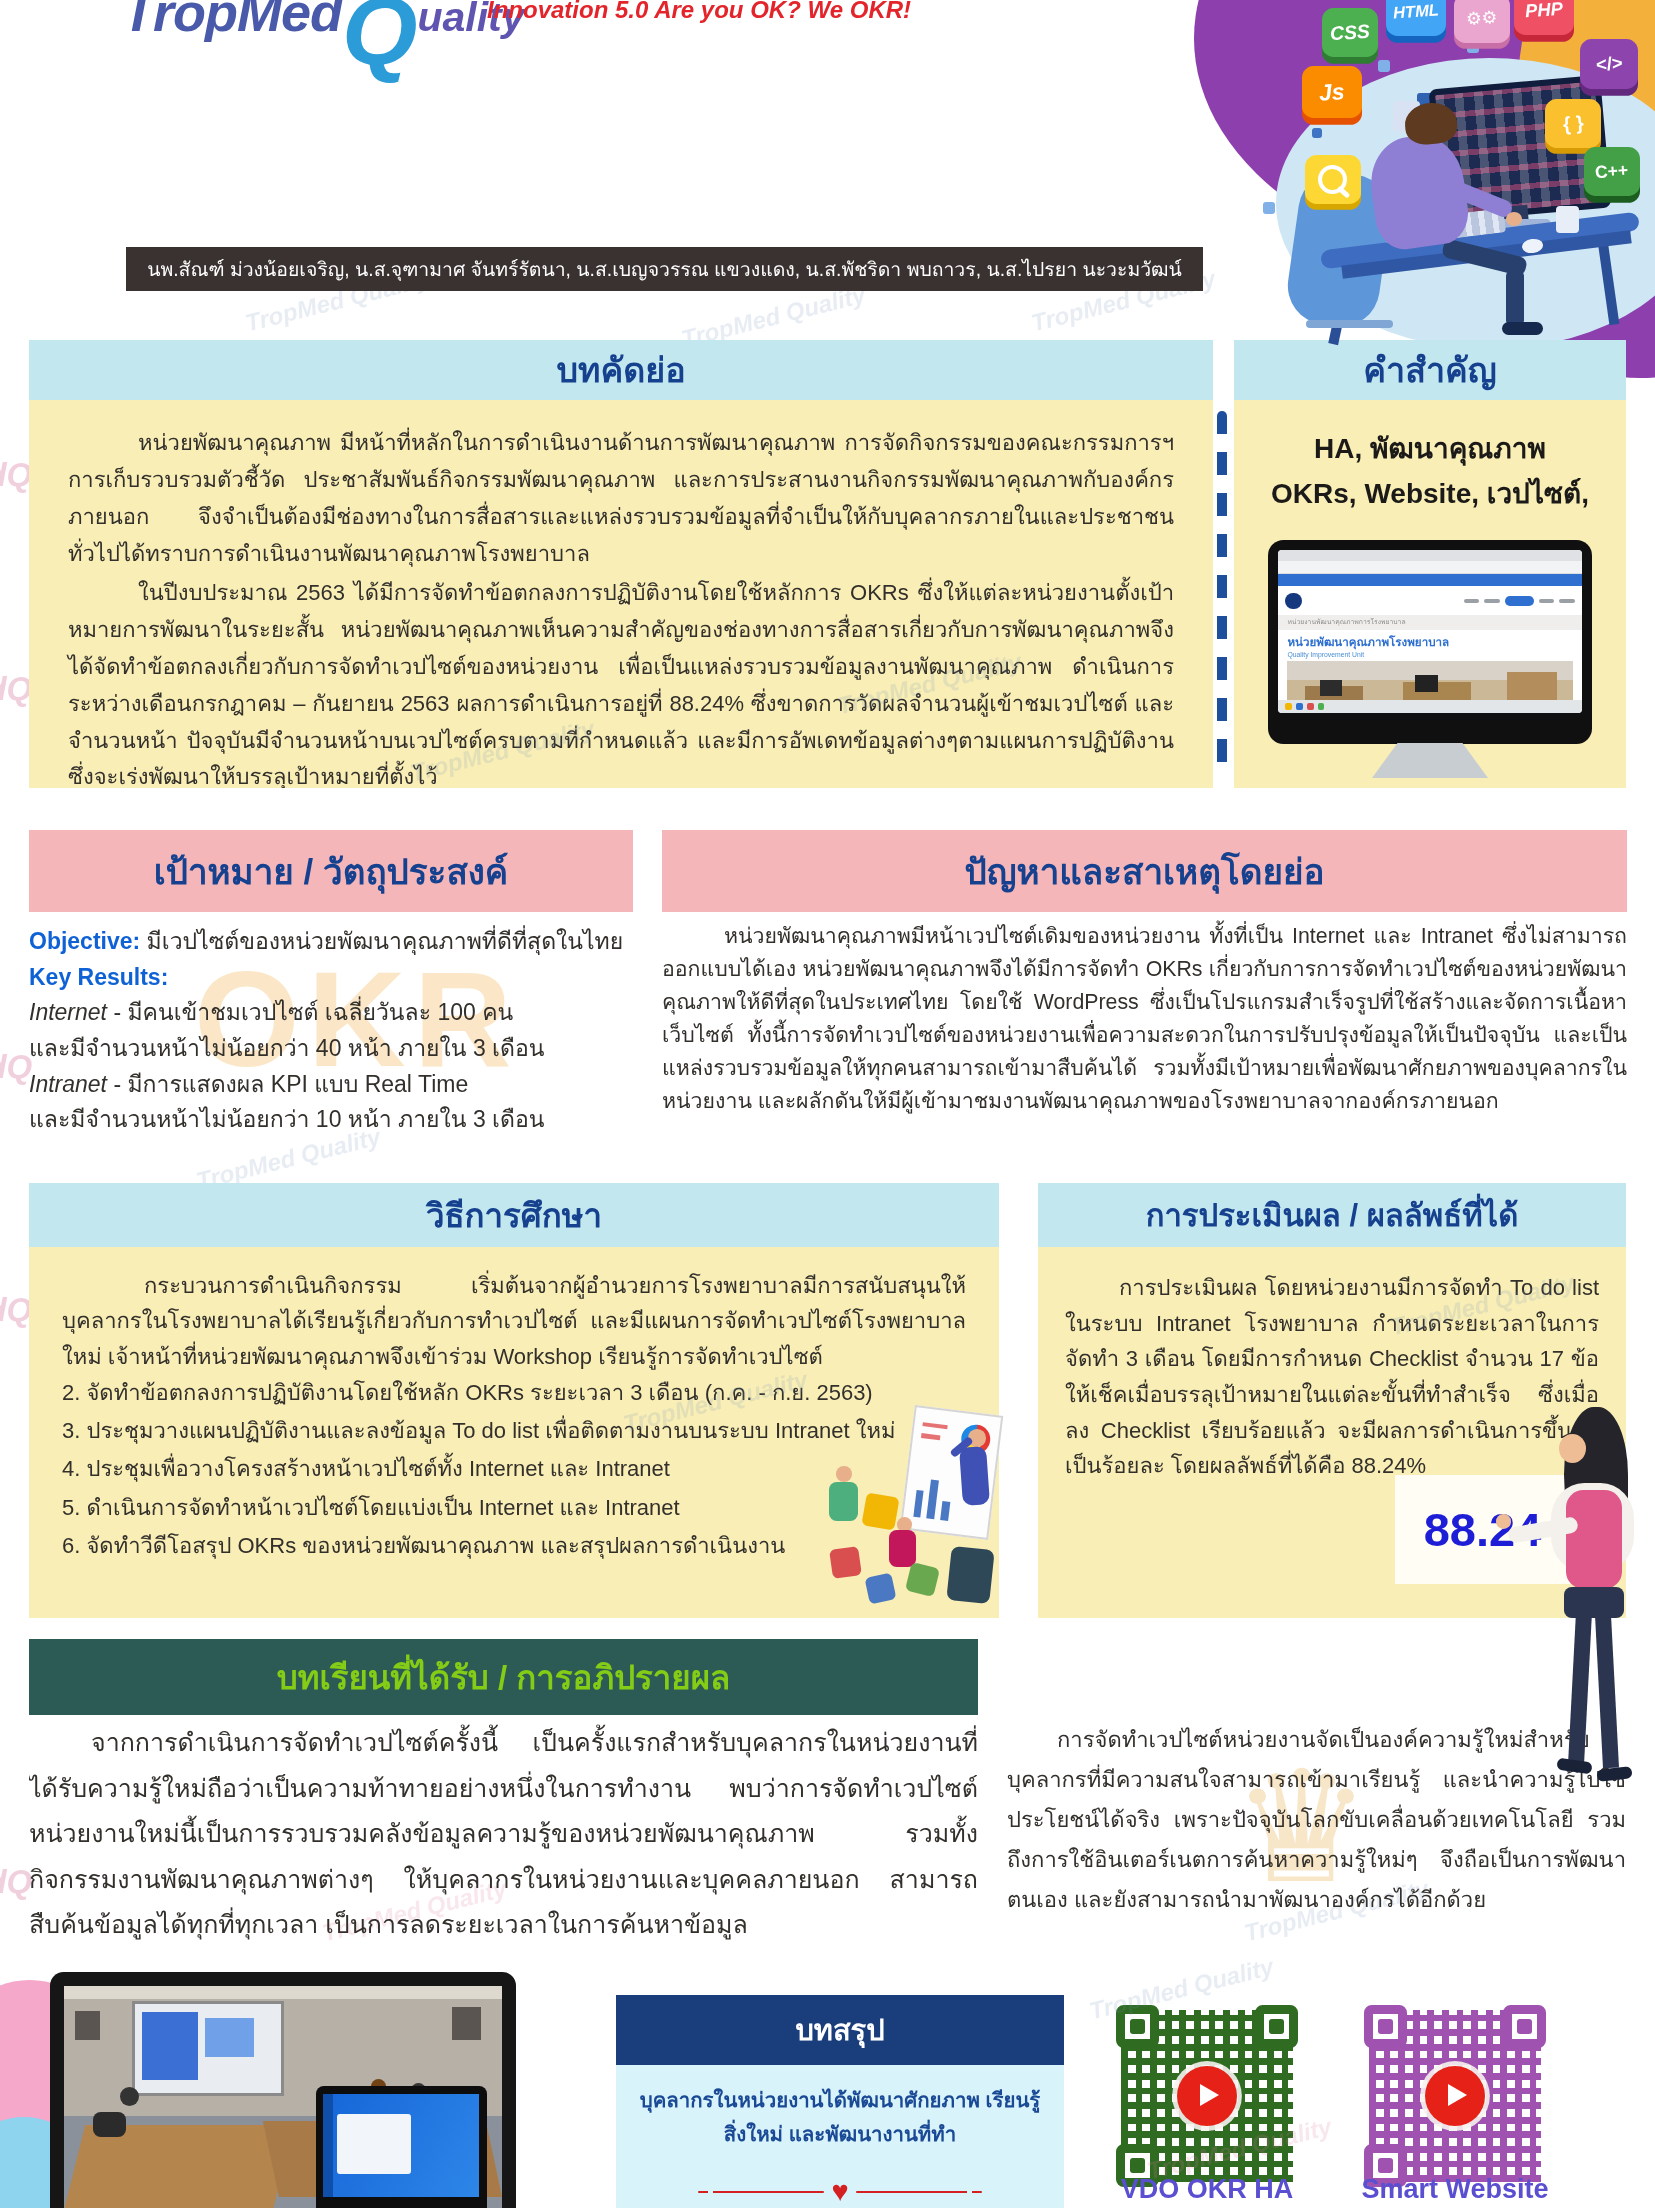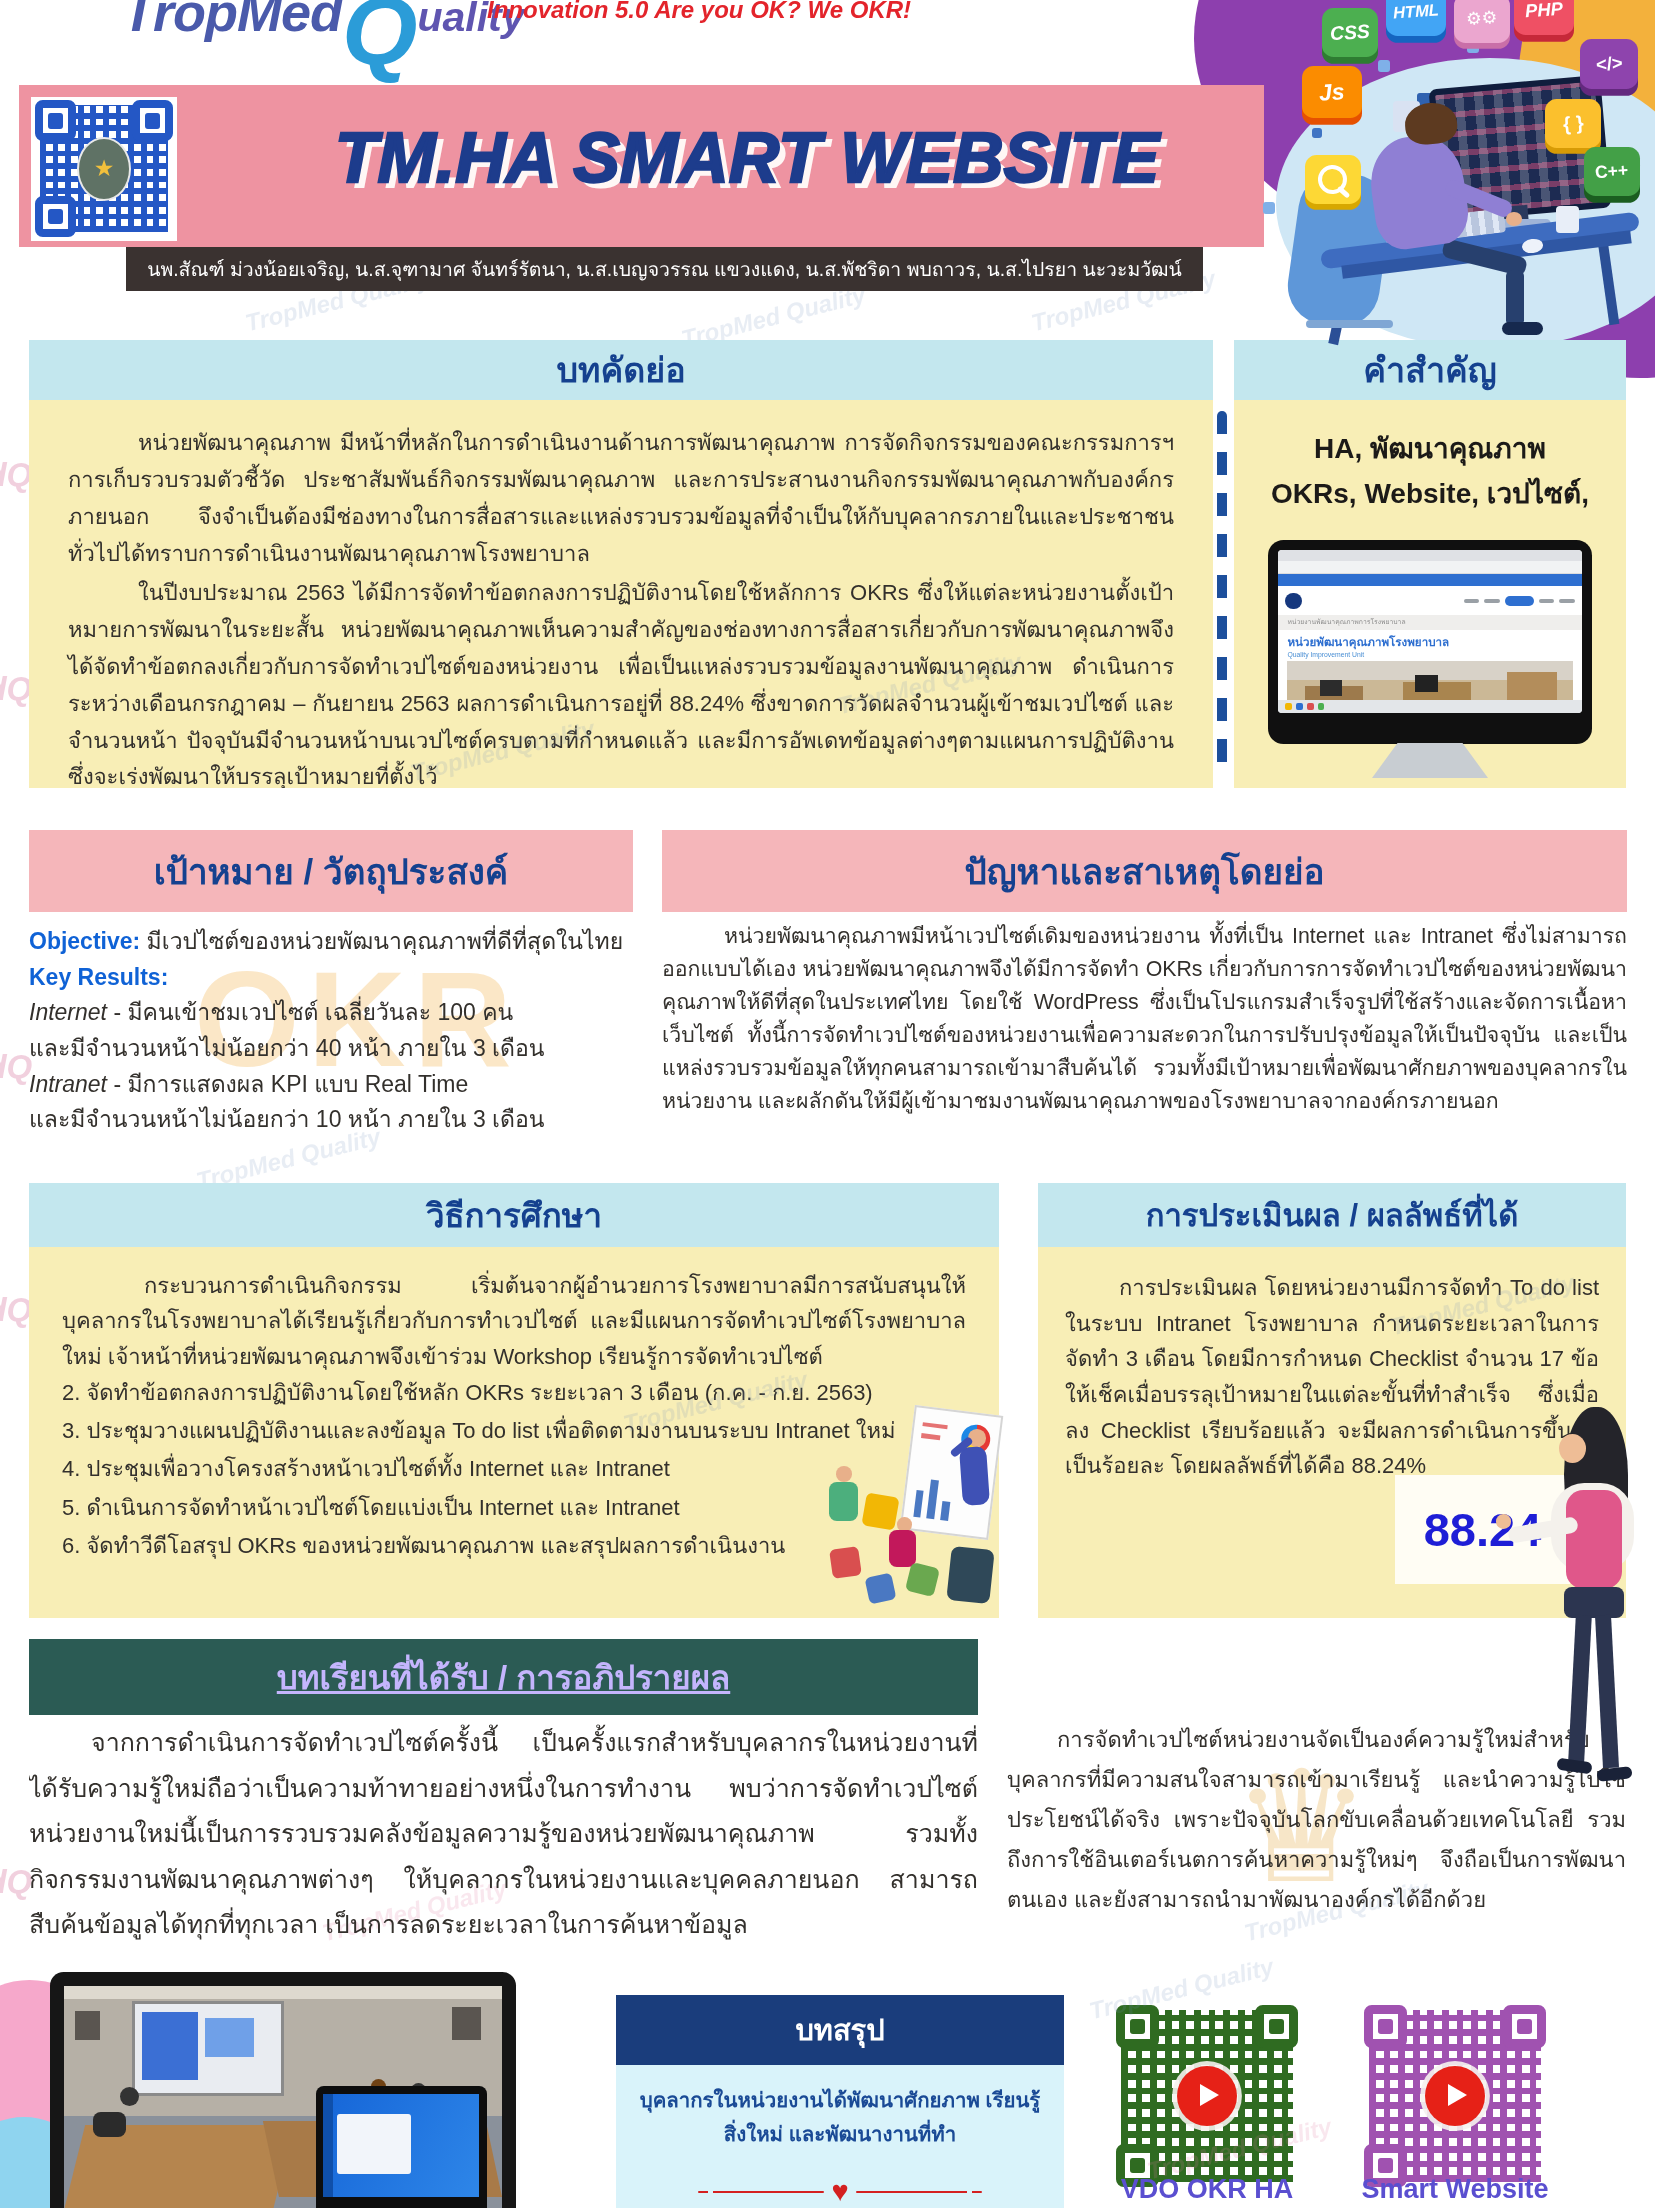--- a/index.html
+++ b/index.html
@@ -68,21 +68,21 @@
   .yt{position:absolute;left:50%;top:50%;transform:translate(-50%,-50%);width:60px;height:60px;border-radius:50%;
       background:#e62117;box-shadow:0 0 0 4.9px rgba(245,242,238,.9);}
   .yt::after{content:"";position:absolute;left:23px;top:18.4px;border-left:19.4px solid #fff;
       border-top:11.6px solid transparent;border-bottom:11.6px solid transparent;}
   .qr-label{position:absolute;width:190px;text-align:center;font-size:27px;font-weight:bold;color:#5a4fd0;}
 
   
   .sec-h{position:absolute;display:flex;align-items:center;justify-content:center;font-weight:bold;z-index:2;}
   .sec-h.cyan{background:#c3e7ee;color:#15418f;}
   .sec-h.pink{background:#f5b6ba;color:#15418f;}
-  .sec-h.green{background:#2b5b54;color:#c4b5fd;text-decoration:underline;}
+  .sec-h.green{background:#2b5b54;color:#84cc16;}
   .panel{position:absolute;background:#f8eeb6;overflow:hidden;z-index:1;}
   .plain{position:absolute;overflow:hidden;z-index:1;}
   .jt{text-align:justify;}
   p.ind{margin:0;text-indent:70px;}
   .vdash{position:absolute;left:1217px;top:411px;width:9.7px;height:365px;border-radius:4.9px;z-index:2;
       background:repeating-linear-gradient(180deg,#1d4f9c 0 23px,transparent 23px 41px);}
 
   
   .obj-label{color:#0f62d6;font-weight:bold;}
   .kr-term{font-style:italic;}
@@ -214,30 +214,20 @@
       <div class="il" style="left:1506px;top:270px;width:17.5px;height:56px;background:#27406e;border-radius:5.8px;z-index:4;"></div>
       <div class="il" style="left:1502px;top:322px;width:41px;height:12.6px;background:#16294e;border-radius:6.8px;z-index:4;"></div>
     </div>
   </div>
 
   <div class="logo">
     <span class="lt">TropMed</span><span class="lq">Q</span><span class="lu">uality</span>
   </div>
   <div class="tagline">Innovation 5.0 Are you OK? We OKR!</div>
 
-  <div class="banner">
-    <div class="qr" style="left:11.6px;top:11.6px;width:146px;height:144px;">
-      <div class="qrpat c-blue"></div>
-      <div class="fp f-blue tl"></div>
-      <div class="fp f-blue tr"></div>
-      <div class="fp f-blue bl"></div>
-      <div class="emblem"></div>
-    </div>
-    <div class="main-title">TM.HA SMART WEBSITE</div>
-  </div>
   <div class="authors">นพ.สัณฑ์ ม่วงน้อยเจริญ, น.ส.จุฑามาศ จันทร์รัตนา, น.ส.เบญจวรรณ แขวงแดง, น.ส.พัชริดา พบถาวร, น.ส.ไปรยา นะวะมวัฒน์</div>
 
   <div class="sec-h cyan" style="left:29px;top:340px;width:1184px;height:60px;font-size:34px;">
     <span>บทคัดย่อ</span>
   </div>
   <div class="panel jt" style="left:29px;top:400px;width:1184px;height:388px;padding:25px 39px 0;box-sizing:border-box;font-size:22px;line-height:1.68;">
     <p class="ind">หน่วยพัฒนาคุณภาพ มีหน้าที่หลักในการดำเนินงานด้านการพัฒนาคุณภาพ การจัดกิจกรรมของคณะกรรมการฯ การเก็บรวบรวมตัวชี้วัด ประชาสัมพันธ์กิจกรรมพัฒนาคุณภาพ และการประสานงานกิจกรรมพัฒนาคุณภาพกับองค์กรภายนอก จึงจำเป็นต้องมีช่องทางในการสื่อสารและแหล่งรวบรวมข้อมูลที่จำเป็นให้กับบุคลากรภายในและประชาชนทั่วไปได้ทราบการดำเนินงานพัฒนาคุณภาพโรงพยาบาล</p>
     <p class="ind" style="margin-top:1.9px;">ในปีงบประมาณ 2563 ได้มีการจัดทำข้อตกลงการปฏิบัติงานโดยใช้หลักการ OKRs ซึ่งให้แต่ละหน่วยงานตั้งเป้าหมายการพัฒนาในระยะสั้น หน่วยพัฒนาคุณภาพเห็นความสำคัญของช่องทางการสื่อสารเกี่ยวกับการพัฒนาคุณภาพจึงได้จัดทำข้อตกลงเกี่ยวกับการจัดทำเวปไซต์ของหน่วยงาน เพื่อเป็นแหล่งรวบรวมข้อมูลงานพัฒนาคุณภาพ ดำเนินการระหว่างเดือนกรกฎาคม – กันยายน 2563 ผลการดำเนินการอยู่ที่ 88.24% ซึ่งขาดการวัดผลจำนวนผู้เข้าชมเวปไซต์ และจำนวนหน้า ปัจจุบันมีจำนวนหน้าบนเวปไซต์ครบตามที่กำหนดแล้ว และมีการอัพเดทข้อมูลต่างๆตามแผนการปฏิบัติงาน ซึ่งจะเร่งพัฒนาให้บรรลุเป้าหมายที่ตั้งไว้</p>
   </div>
   <div class="vdash"></div>

